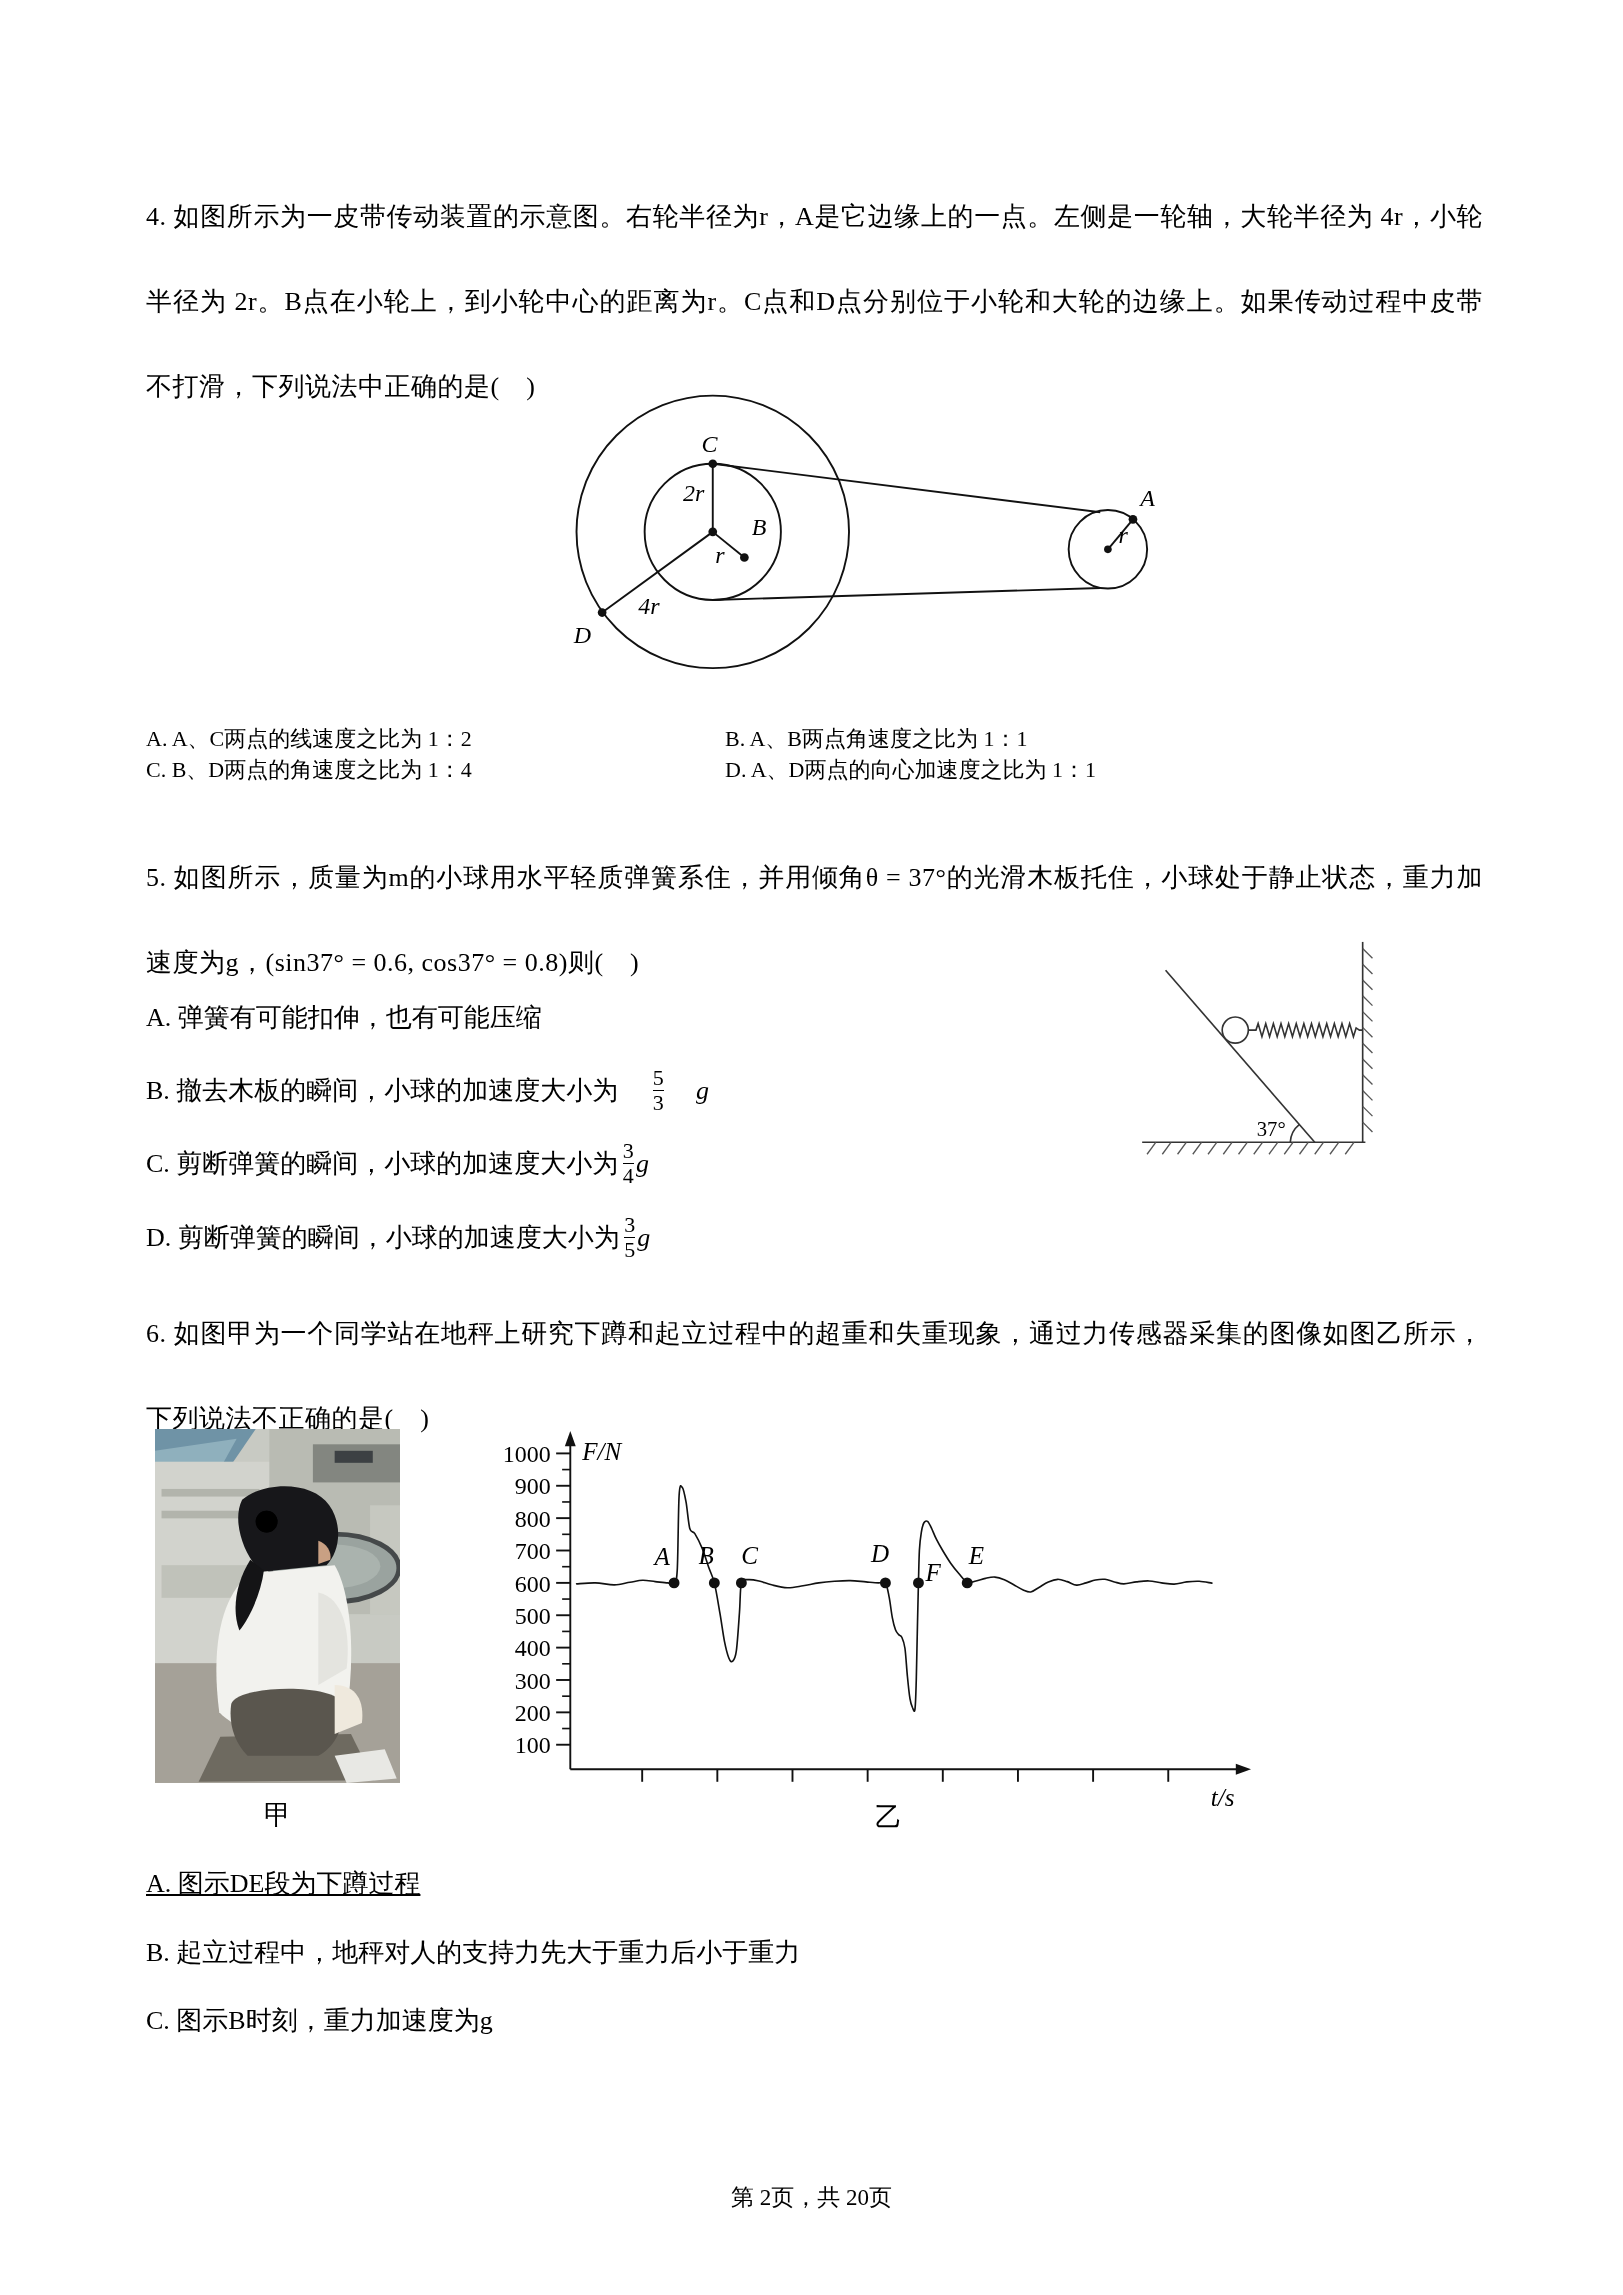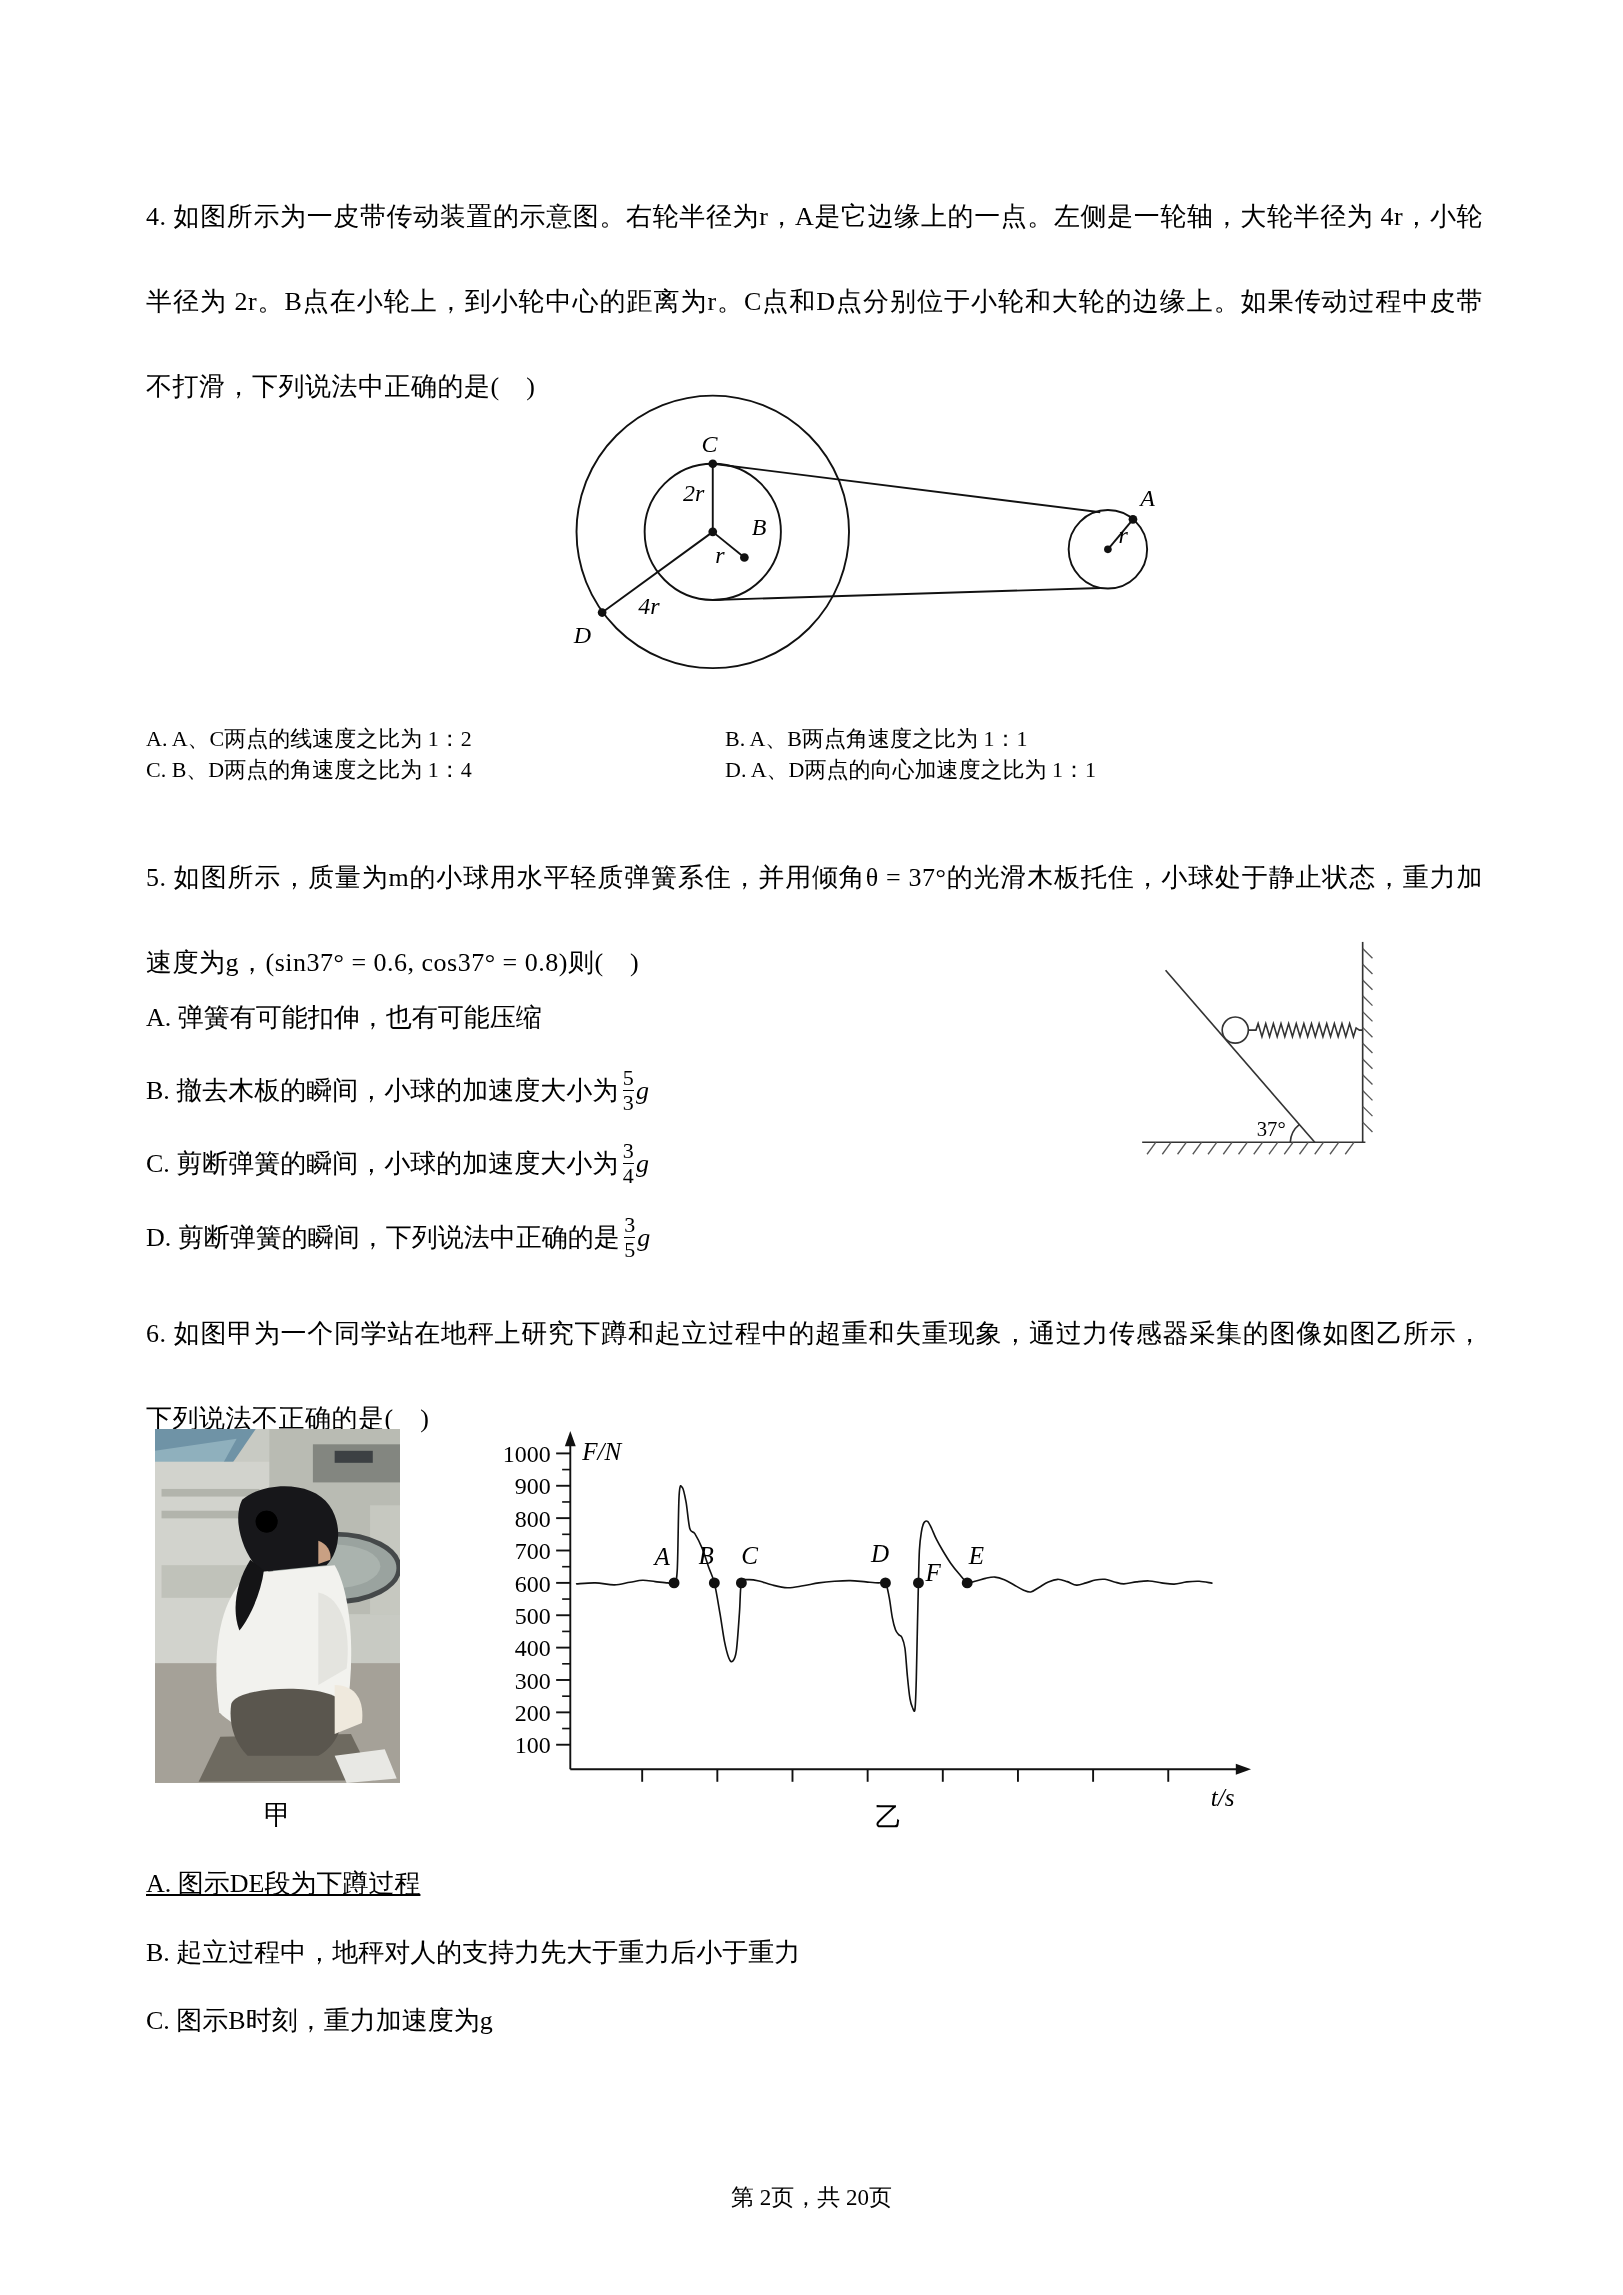--- a/index.html
+++ b/index.html
@@ -121,38 +121,38 @@
         <line x1="420" y1="314" x2="438" y2="332"></line>
           <line x1="420" y1="343" x2="438" y2="361"></line>
       </g>
       <text class="angle-label" x="252" y="368" text-anchor="middle">37°</text>
     </svg>
   </div>
 
   <div class="optline" style="top:1001px;align-items:center;">
     <span>A. 弹簧有可能扣伸，也有可能压缩</span>
   </div>
-  <div class="optline" style="top:1058px; height:65px;">
+  <div class="optline" style="top:1058px; height:65px;gap:30px;">
     <span>B. 撤去木板的瞬间，小球的加速度大小为</span>
     <span class="frac">
       <span class="num">5</span>
       <span class="den">3</span>
     </span>
     <span class="mvar">g</span>
   </div>
   <div class="optline" style="top:1131px; height:65px;">
     <span>C. 剪断弹簧的瞬间，小球的加速度大小为</span>
     <span class="frac">
       <span class="num">3</span>
       <span class="den">4</span>
     </span>
     <span class="mvar">g</span>
   </div>
   <div class="optline" style="top:1205px; height:65px;">
-    <span>D. 剪断弹簧的瞬间，下列说法中正确的是</span>
+    <span>D. 剪断弹簧的瞬间，小球的加速度大小为</span>
     <span class="frac">
       <span class="num">3</span>
       <span class="den">5</span>
     </span>
     <span class="mvar">g</span>
   </div>
 
   <p class="stem" style="top:1291px;">6. 如图甲为一个同学站在地秤上研究下蹲和起立过程中的超重和失重现象，通过力传感器采集的图像如图乙所示，下列说法不正确的是(　)</p>
 
   <div style="position:absolute; left:155px; top:1429px;">

